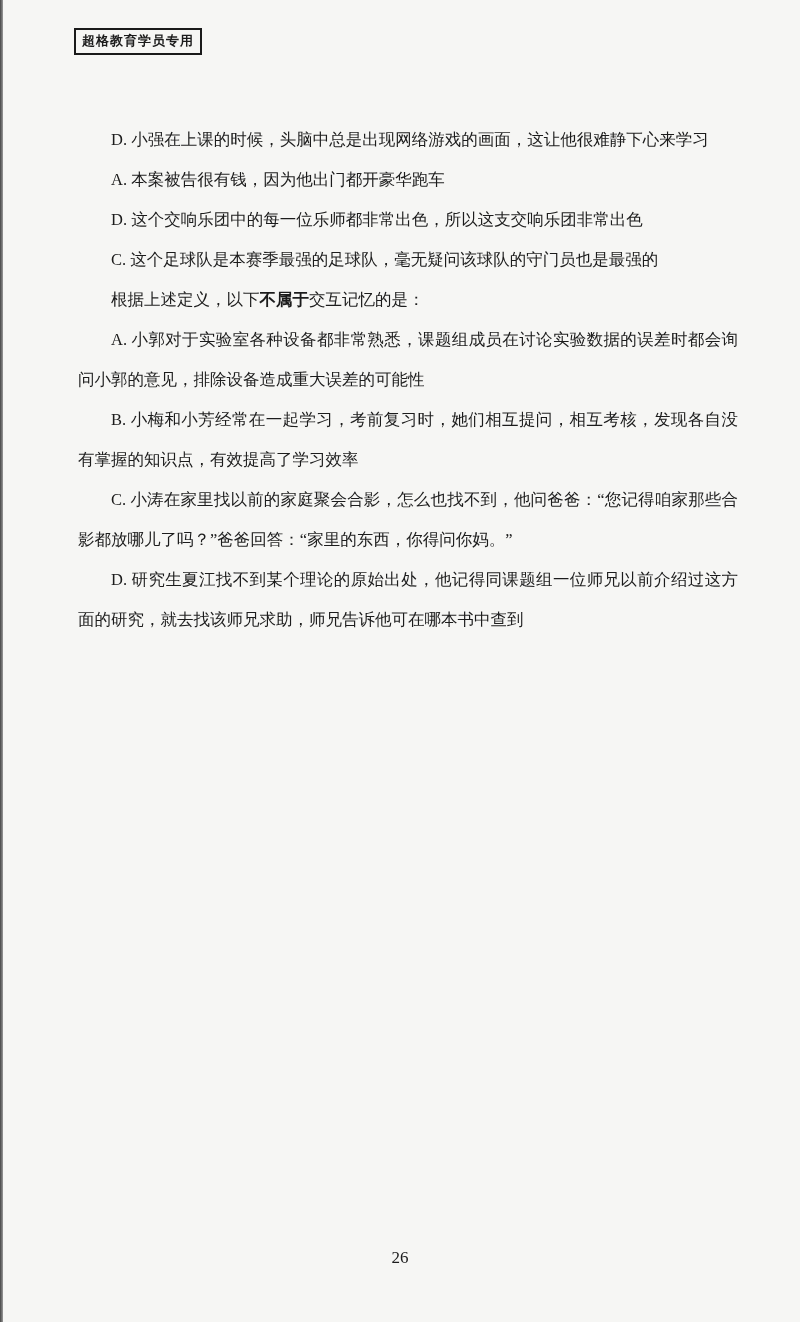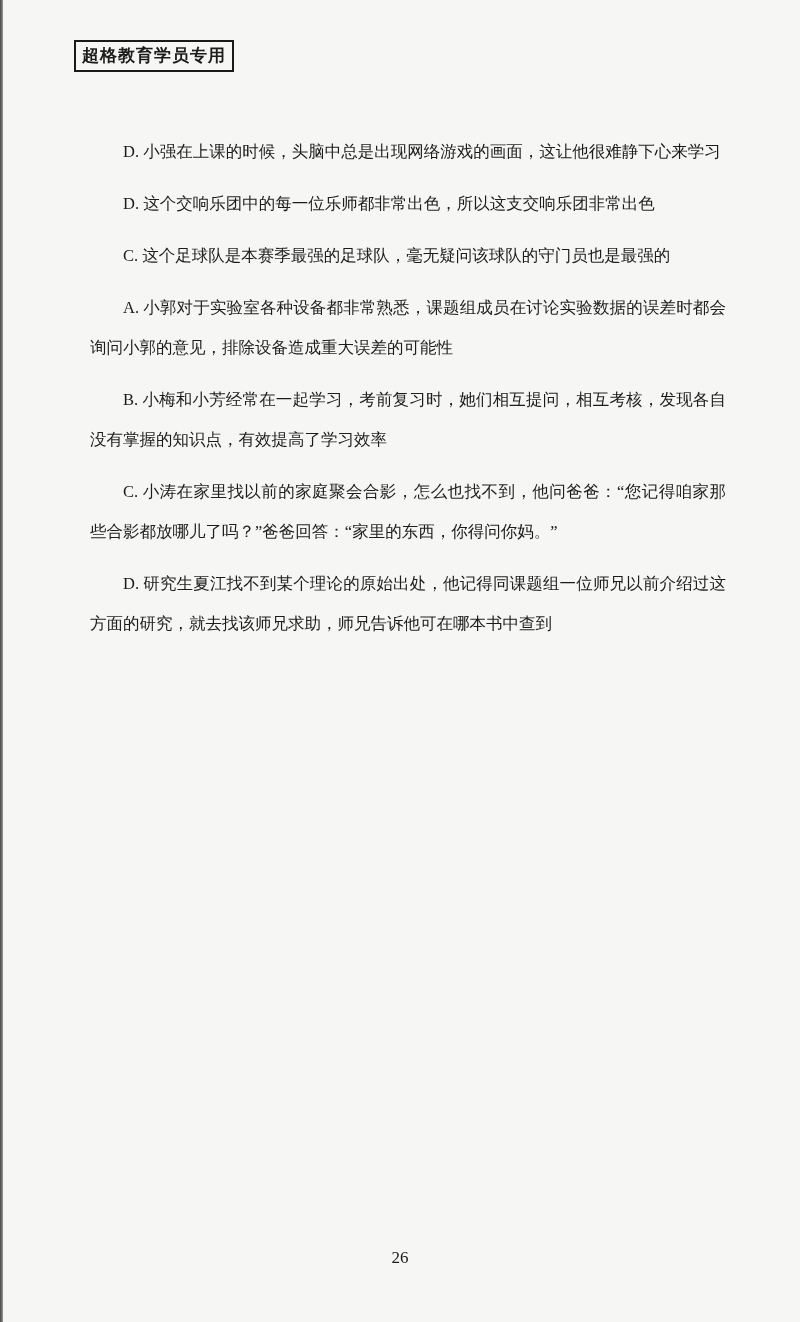--- a/index.html
+++ b/index.html
@@ -19,30 +19,30 @@
     width: 3px; height: 1322px;
     background: linear-gradient(to right, #454545, #9a9a9a);
   }
   .page-inner {
     position: relative;
     width: 100%; height: 100%;
     padding: 120px 62px 0 78px;
   }
   .badge {
     position: absolute;
-    top: 40px; left: 74px;
+    top: 28px; left: 74px;
     border: 2px solid #1a1a1a;
     padding: 2px 6px 3px;
-    font-size: 17px;
+    font-size: 13px;
     font-weight: 700;
     letter-spacing: 1px;
     background: transparent;
   }
   .content p {
-    margin: 12px;
+    margin: 0;
     font-size: 16.5px;
     line-height: 40px;
     text-indent: 2em;
     text-align: justify;
   }
   p.q-start { margin-top: 14px; }
   .bold { font-weight: 700; }
   .footer {
     position: absolute;
     bottom: 54px; left: 0;
@@ -59,27 +59,29 @@
 <div class="page-inner">
 
   <div class="badge">超格教育学员专用</div>
 
   <div class="content">
 
     <p>D. 小强在上课的时候，头脑中总是出现网络游戏的画面，这让他很难静下心来学习</p>
 
 
 
+    <p>A. 本案被告很有钱，因为他出门都开豪华跑车</p>
 
 
     <p>D. 这个交响乐团中的每一位乐师都非常出色，所以这支交响乐团非常出色</p>
 
     <p>C. 这个足球队是本赛季最强的足球队，毫无疑问该球队的守门员也是最强的</p>
 
 
+    <p><span>根据上述定义，以下</span><span class="bold">不属于</span><span>交互记忆的是：</span></p>
 
     <p>A. 小郭对于实验室各种设备都非常熟悉，课题组成员在讨论实验数据的误差时都会询问小郭的意见，排除设备造成重大误差的可能性</p>
 
     <p>B. 小梅和小芳经常在一起学习，考前复习时，她们相互提问，相互考核，发现各自没有掌握的知识点，有效提高了学习效率</p>
 
     <p>C. 小涛在家里找以前的家庭聚会合影，怎么也找不到，他问爸爸：“您记得咱家那些合影都放哪儿了吗？”爸爸回答：“家里的东西，你得问你妈。”</p>
 
     <p>D. 研究生夏江找不到某个理论的原始出处，他记得同课题组一位师兄以前介绍过这方面的研究，就去找该师兄求助，师兄告诉他可在哪本书中查到</p>
 
 

